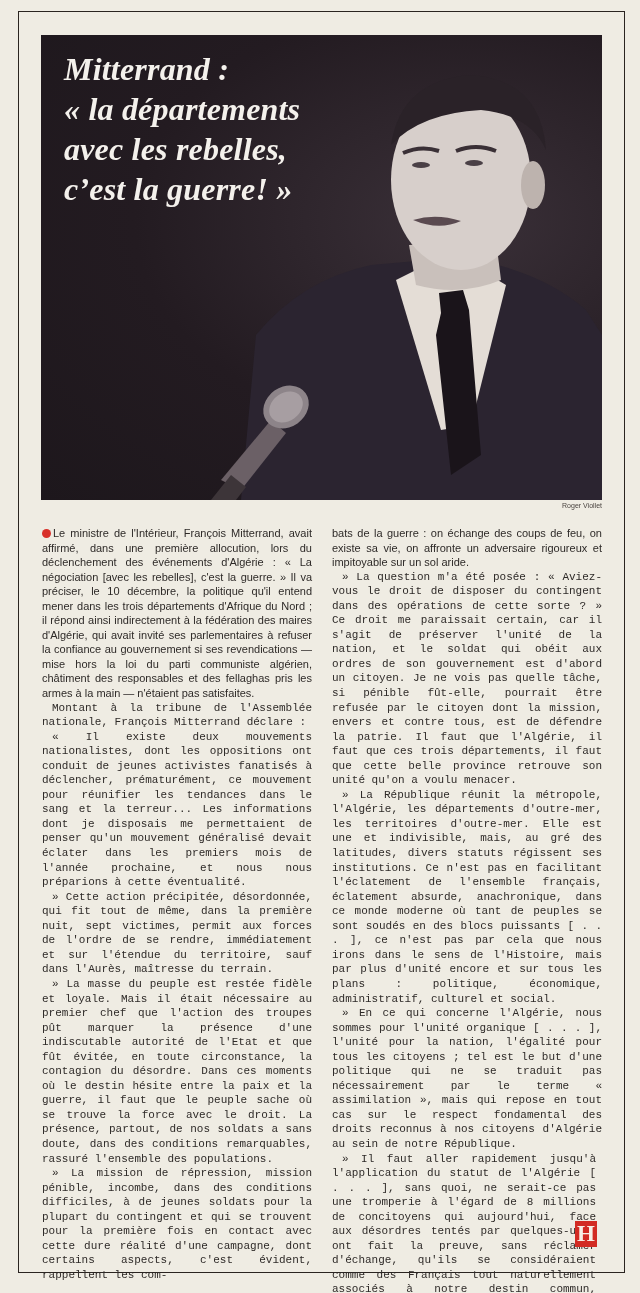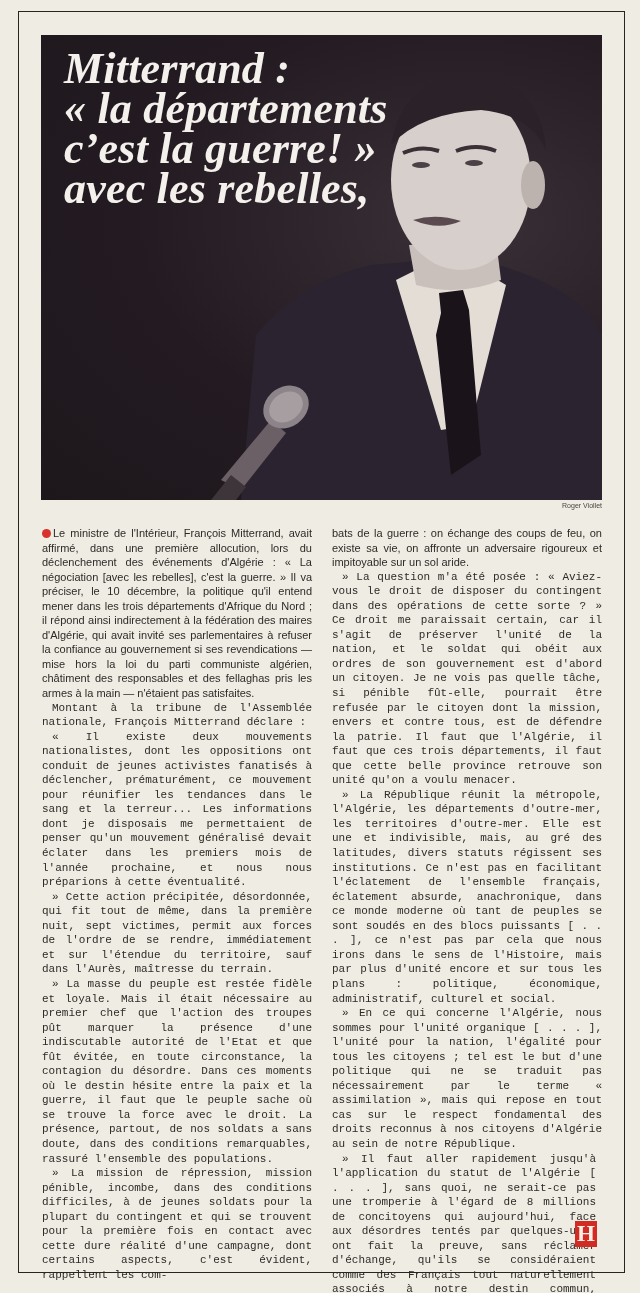--- a/index.html
+++ b/index.html
@@ -26,21 +26,21 @@
   }
   .photo svg { position: absolute; left: 0; top: 0; }
   .headline {
     position: absolute;
     left: 23px; top: 14px;
     margin: 0;
     color: #f4f1ec;
     font-family: "Liberation Serif", serif;
     font-style: italic;
     font-weight: bold;
-    font-size: 44px;
+    font-size: 32px;
     line-height: 40px;
     letter-spacing: 0.2px;
   }
   .headline span { display: block; }
   .credit {
     position: absolute;
     right: 38px; top: 502px;
     font-size: 7px;
     color: #4a4440;
   }
@@ -108,22 +108,22 @@
     <g>
       <path d="M180 445 L230 385 L245 398 L200 455 Z" fill="#6b6066"></path>
       <ellipse cx="245" cy="372" rx="24" ry="20" transform="rotate(-35 245 372)" fill="#8d8489"></ellipse>
       <ellipse cx="245" cy="372" rx="18" ry="14" transform="rotate(-35 245 372)" fill="#a79ea2"></ellipse>
       <path d="M170 465 L190 440 L205 452 L195 465 Z" fill="#3d3539"></path>
     </g>
   </svg>
   <h1 class="headline">
     <span>Mitterrand :</span>
     <span>« la départements</span>
+    <span>avec les rebelles,</span>
     <span>c’est la guerre! »</span>
-    <span>avec les rebelles,</span>
   </h1>
 </div>
 
 <div class="credit">Roger Viollet</div>
 
 <div class="col col-left">
   <p><span class="bullet"></span><span>Le ministre de l'Intérieur, François Mitterrand, avait affirmé, dans une première allocution, lors du déclenchement des événements d'Algérie : « La négociation [avec les rebelles], c'est la guerre. » Il va préciser, le 10 décembre, la politique qu'il entend mener dans les trois départements d'Afrique du Nord ; il répond ainsi indirectement à la fédération des maires d'Algérie, qui avait invité ses parlementaires à refuser la confiance au gouvernement si ses revendications — mise hors la loi du parti communiste algérien, châtiment des responsables et des fellaghas pris les armes à la main — n'étaient pas satisfaites.</span></p>
   <p class="indent">Montant à la tribune de l'Assemblée nationale, François Mitterrand déclare :</p>
   <p class="indent">« Il existe deux mouvements nationalistes, dont les oppositions ont conduit de jeunes activistes fanatisés à déclencher, prématurément, ce mouvement pour réunifier les tendances dans le sang et la terreur... Les informations dont je disposais me permettaient de penser qu'un mouvement généralisé devait éclater dans les premiers mois de l'année prochaine, et nous nous préparions à cette éventualité.</p>
   <p class="indent">» Cette action précipitée, désordonnée, qui fit tout de même, dans la première nuit, sept victimes, permit aux forces de l'ordre de se rendre, immédiatement et sur l'étendue du territoire, sauf dans l'Aurès, maîtresse du terrain.</p>

